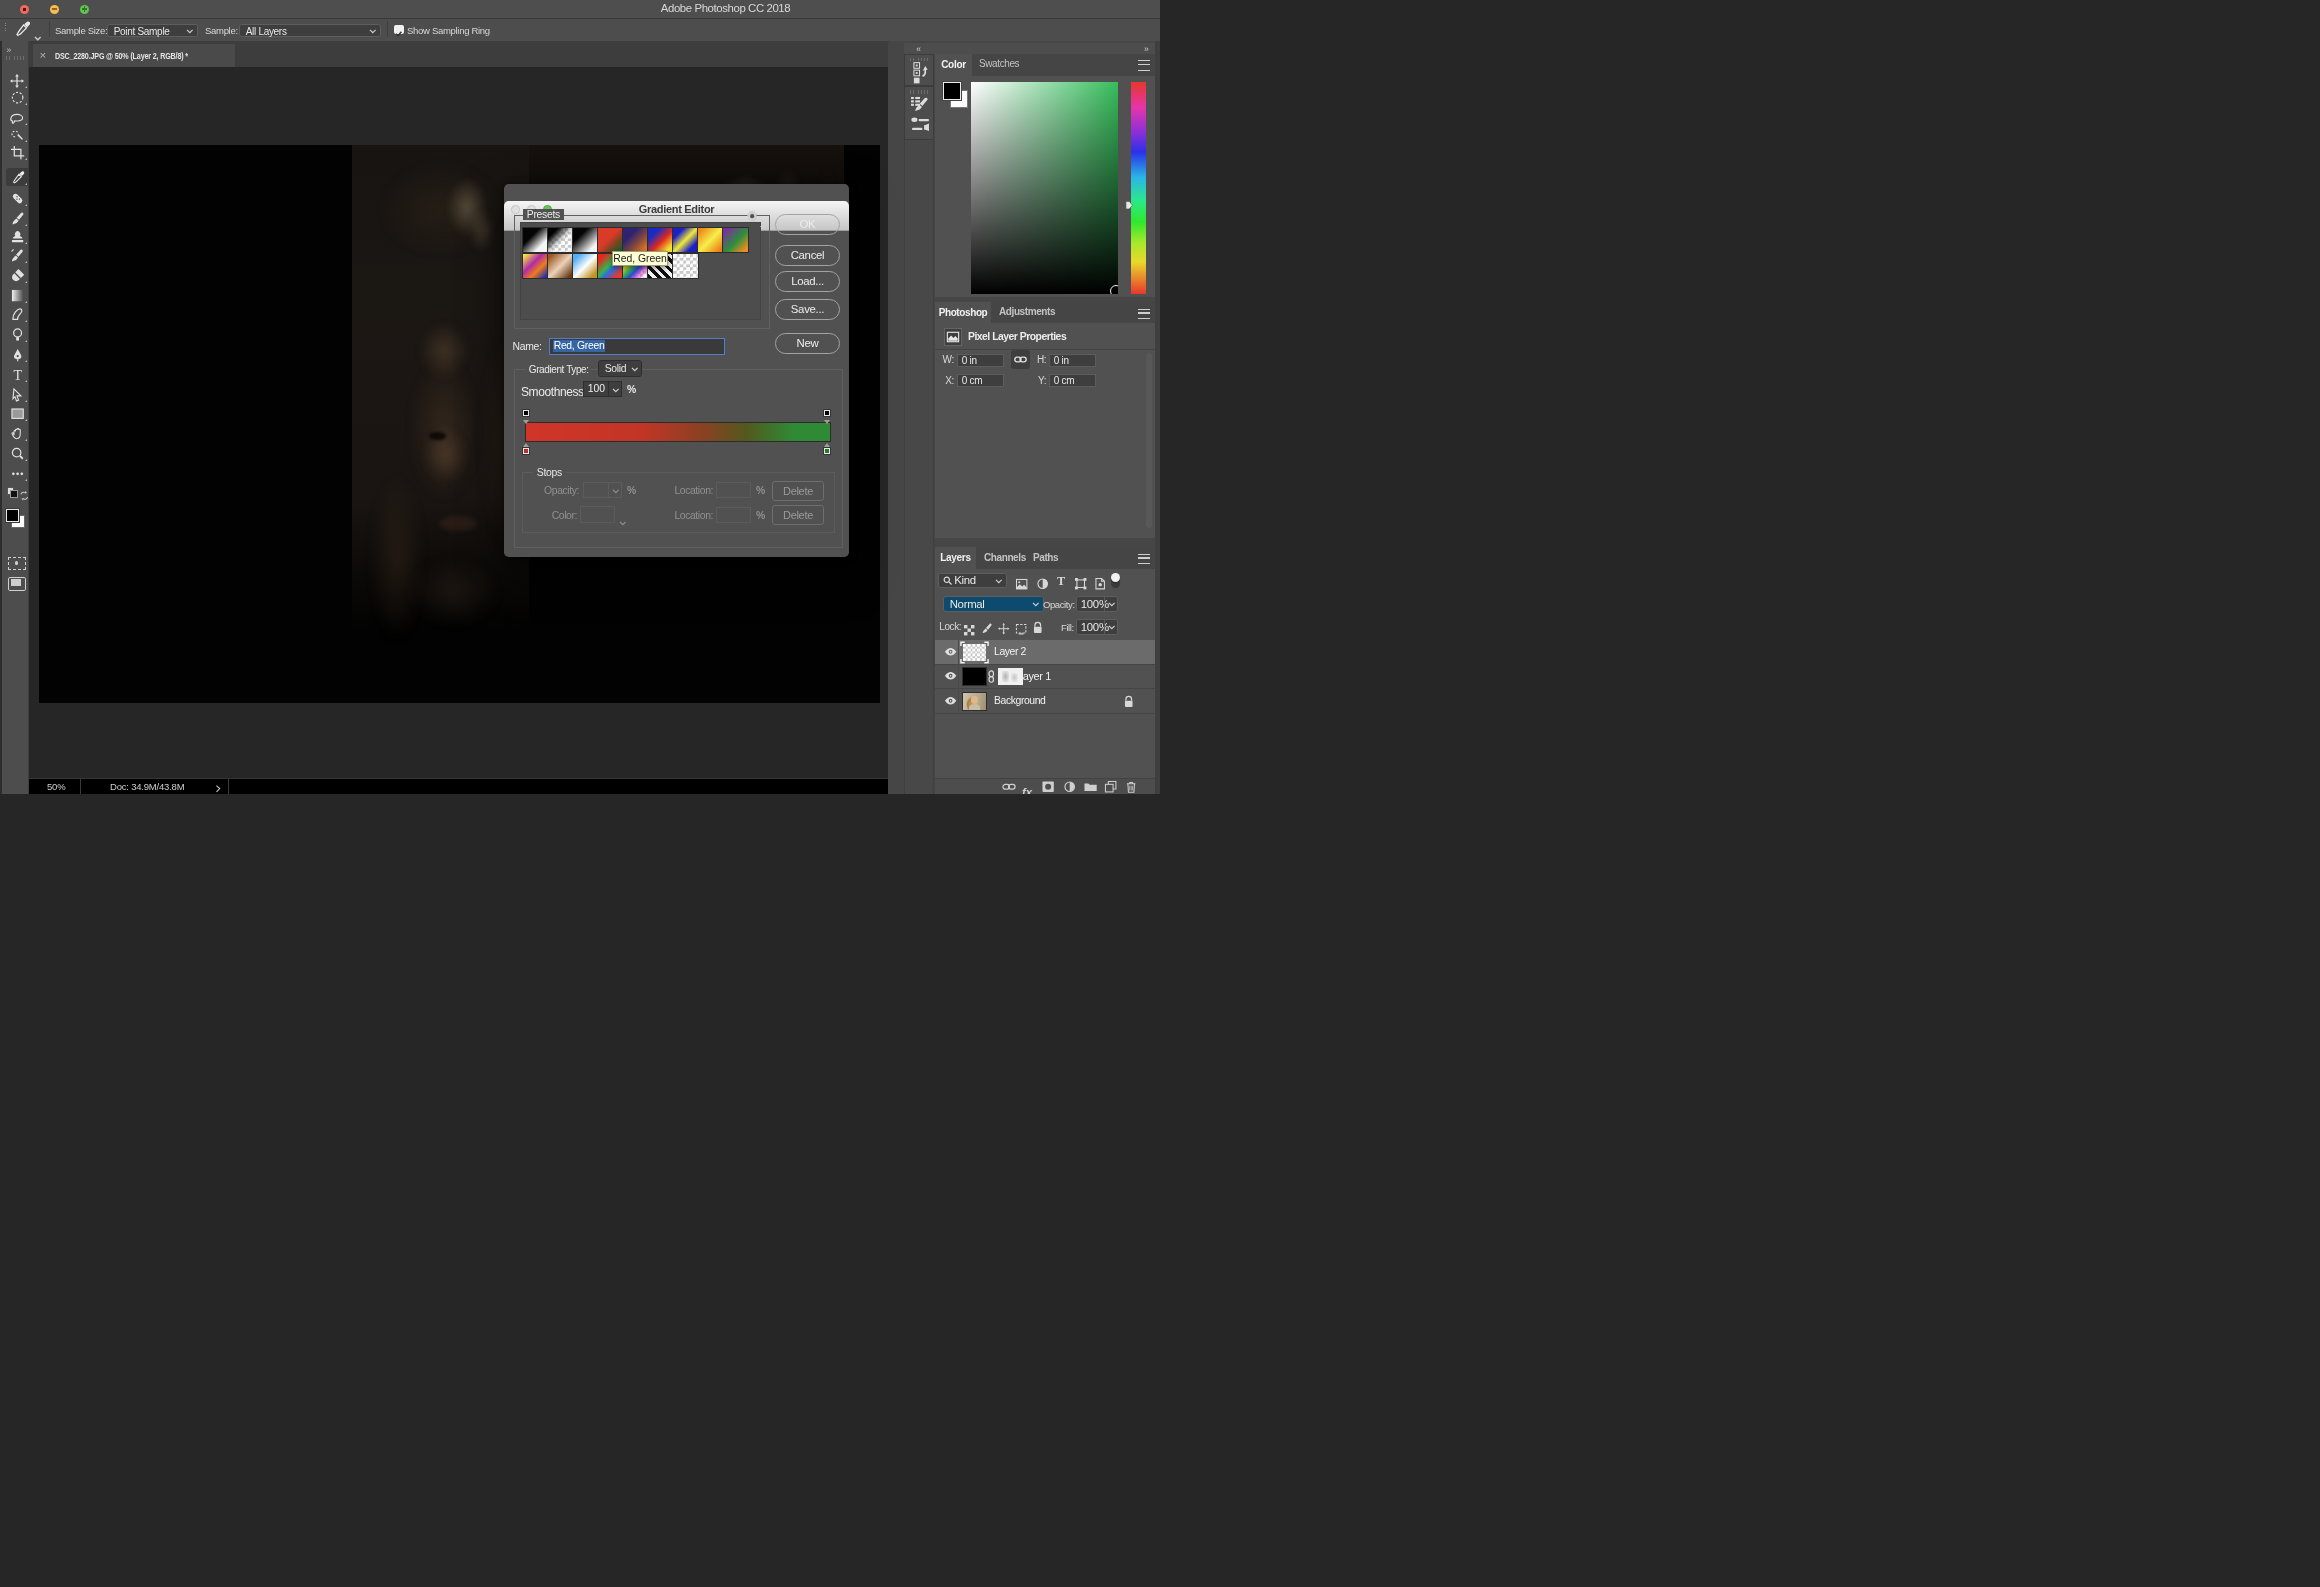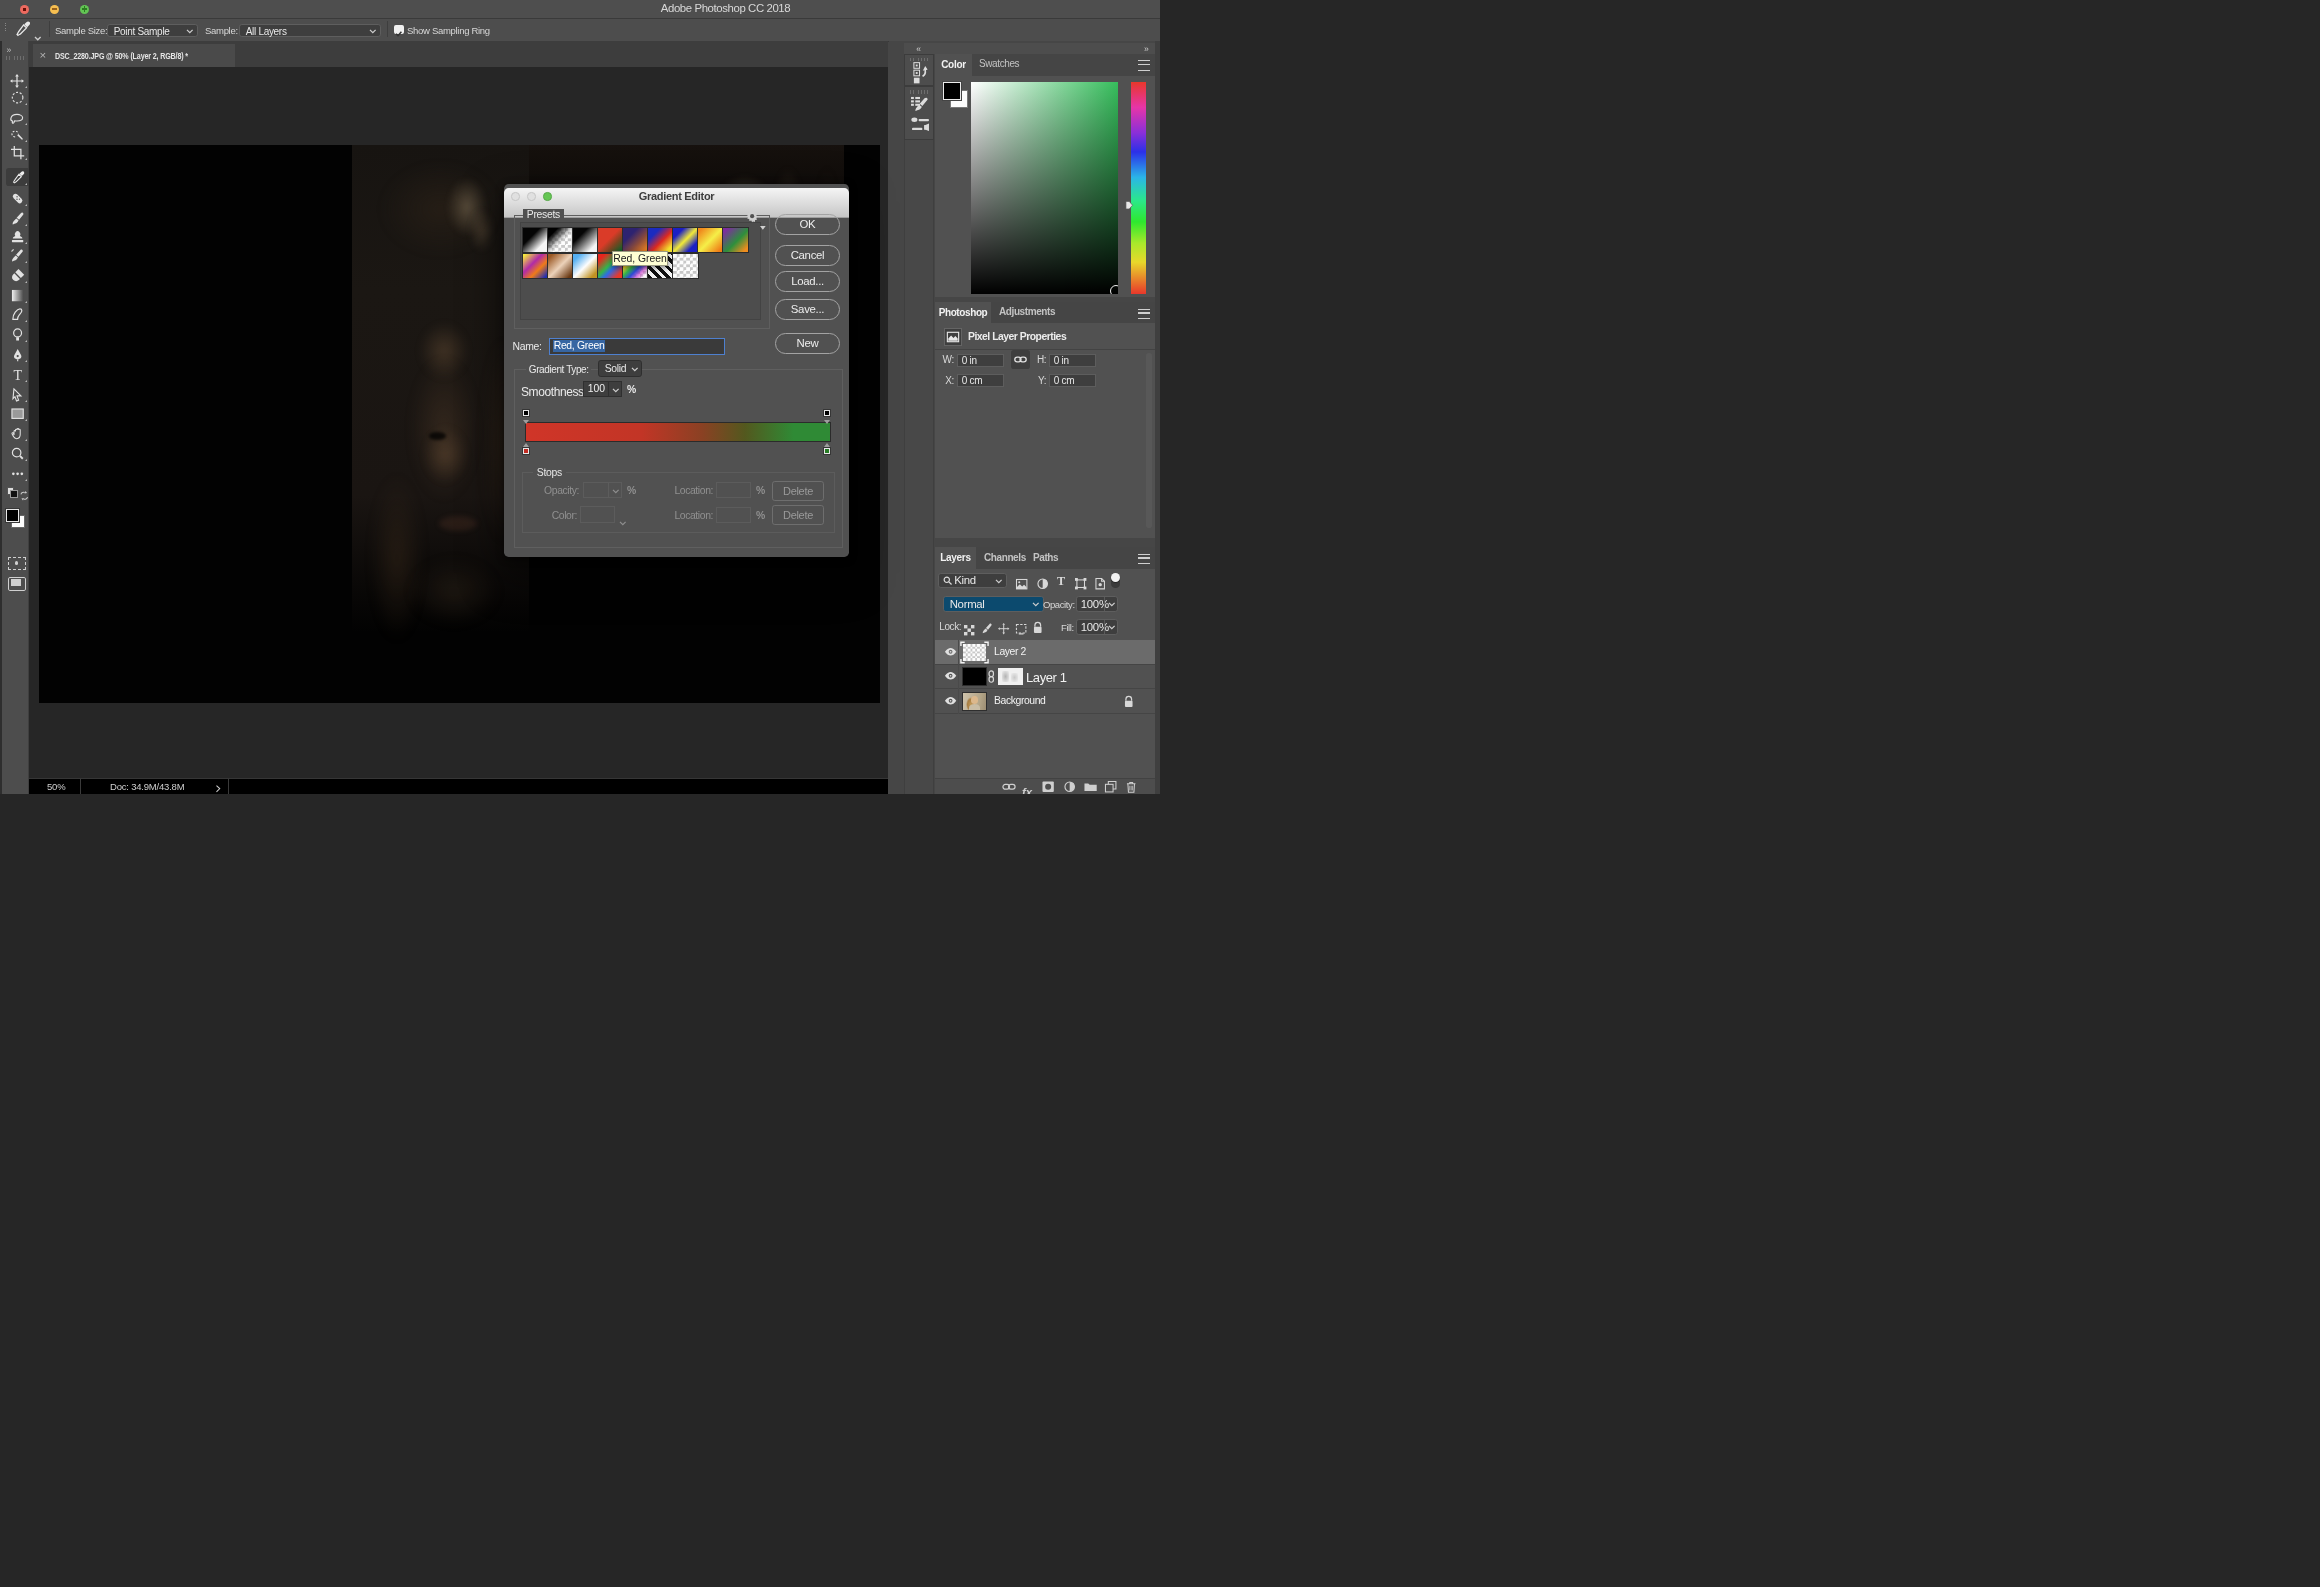--- a/index.html
+++ b/index.html
@@ -518,21 +518,21 @@
    <svg style="position:absolute;left:52px;top:5.7px;" width="8.5" height="13.2" viewBox="0 0 9 14">
             <g fill="none" stroke="#d8d8d8" stroke-width="1.3">
               <rect x="2.2" y="1" width="4.6" height="6" rx="2.3"></rect>
               <rect x="2.2" y="7" width="4.6" height="6" rx="2.3"></rect>
             </g>
           </svg>
    <div class="abs" style="left:63px;top:4.3px;width:24.6px;height:16.6px;background:#f0f0f0;">
     <div style="position:absolute;left:3.8px;top:2.8px;width:7.6px;height:11.4px;background:radial-gradient(rgba(120,120,120,.5),rgba(240,240,240,0));"></div>
     <div style="position:absolute;left:13.2px;top:4.7px;width:6.6px;height:9.5px;background:radial-gradient(rgba(140,140,140,.4),rgba(240,240,240,0));"></div>
    </div>
-   <div class="lbl" style="left:91px;top:5.7px;color:#f2f2f2;font-size:13px;">Layer 1</div>
+   <div class="lbl" style="left:82px;top:5.7px;color:#f2f2f2;font-size:11px;">Layer 1</div>
   </div>
   <div class="abs" style="left:0;top:142px;width:220px;height:25px;border-bottom:0.9px solid #454545;box-sizing:border-box;">
    <svg style="position:absolute;left:8.5px;top:7px;" width="13.2" height="9.5" viewBox="0 0 14 10">
             <path d="M1 5c2-2.8 4-4 6-4s4 1.2 6 4c-2 2.8-4 4-6 4S3 7.8 1 5z" fill="#e0e0e0"></path>
             <circle cx="7" cy="5" r="2" fill="#515151"></circle>
             <circle cx="7" cy="5" r="0.9" fill="#e0e0e0"></circle>
           </svg>
    <div class="abs" style="left:23px;top:0;width:0.9px;height:24.6px;background:#4a4a4a;"></div>
    <div class="abs" style="left:28px;top:4.3px;width:23px;height:16.6px;background:linear-gradient(100deg,#cfc3ab,#b3a588 70%,#9c8d72);outline:0.9px solid #2e2e2e;overflow:hidden;">
     <div style="position:absolute;left:2.8px;top:3.8px;width:10.4px;height:15px;background:radial-gradient(closest-side,#c29a58,#a87e42 70%,rgba(0,0,0,0));border-radius:50%;filter:blur(0.7px);"></div>
@@ -572,21 +572,21 @@
    <svg style="position:absolute;left:191px;top:1.9px;" width="10.4" height="12.3" viewBox="0 0 11 13">
             <path d="M1 3h9M4 3V1.5h3V3M2 3l.6 9h5.8L9 3" fill="none" stroke="#cfcfcf" stroke-width="1.1"></path>
             <path d="M4 5v5M5.5 5v5M7 5v5" stroke="#cfcfcf" stroke-width="0.8"></path>
           </svg>
   </div>
  </div>
  <div class="abs" style="left:266px;top:0;width:5.7px;height:753px;background:#3f3f3f;"></div>
 </div>
 
 <div class="abs" style="left:504px;top:184px;width:345px;height:373px;background:#515151;border-radius:4.7px;box-shadow:0 17px 43px rgba(0,0,0,0.65),0 1.9px 7.6px rgba(0,0,0,0.5);">
- <div class="abs" style="left:0;top:4px;width:345px;height:30px;background:linear-gradient(#f5f5f5,#c6c6c6);border-radius:4.7px 4.7px 0 0;border-bottom:0.9px solid #9e9e9e;box-sizing:border-box;">
+ <div class="abs" style="left:0;top:17px;width:345px;height:30px;background:linear-gradient(#f5f5f5,#c6c6c6);border-radius:4.7px 4.7px 0 0;border-bottom:0.9px solid #9e9e9e;box-sizing:border-box;">
   <div class="tl" style="left:7px;top:4.3px;width:8.5px;height:8.5px;background:#e0e0e0;border:0.5px solid #c6c6c6;box-sizing:border-box;"></div>
   <div class="tl" style="left:23px;top:4.3px;width:8.5px;height:8.5px;background:#e0e0e0;border:0.5px solid #c6c6c6;box-sizing:border-box;"></div>
   <div class="tl" style="left:39px;top:4.3px;width:8.5px;height:8.5px;background:#64c653;border:0.5px solid #58a84a;box-sizing:border-box;"></div>
   <div style="position:absolute;left:0;width:100%;top:0;text-align:center;font-size:11px;letter-spacing:-0.3px;font-weight:700;color:#3c3c3c;line-height:16px;">Gradient Editor</div>
  </div>
 
  <div class="abs" style="left:10px;top:31px;width:254px;height:112px;border:0.9px solid #5f5f5f;"></div>
  <div class="abs" style="left:19px;top:25px;color:#eaeaea;font-size:10.4px;letter-spacing:-0.3px;background:#515151;padding:0 3.8px;">Presets</div>
  <div class="abs" style="left:15.6px;top:38px;width:241px;height:98px;background:#4d4d4d;border:0.9px solid #434343;box-sizing:border-box;"></div>
 

